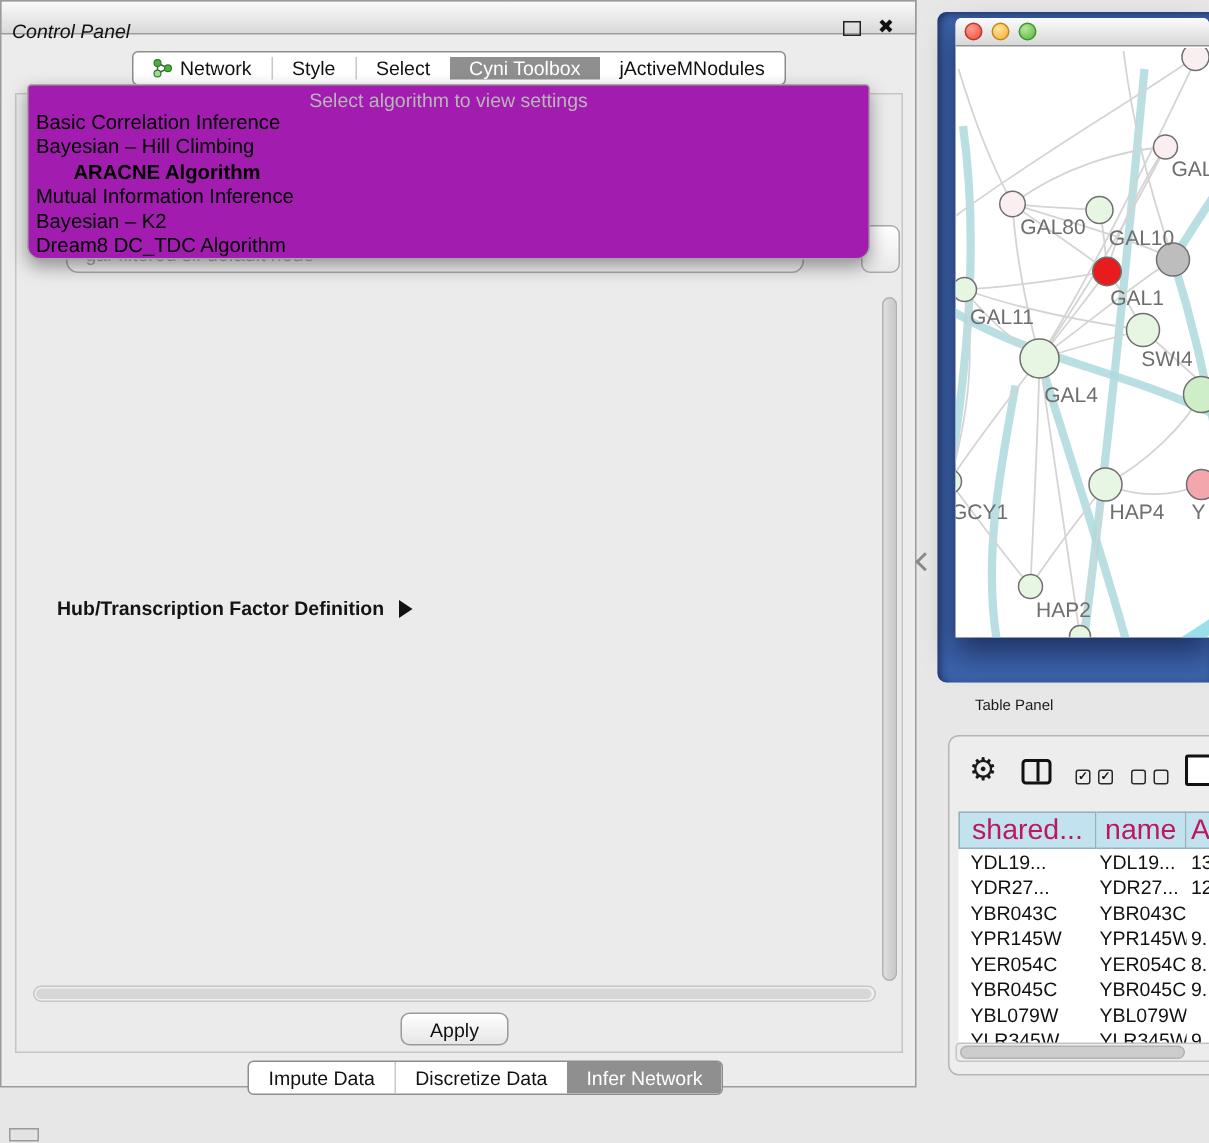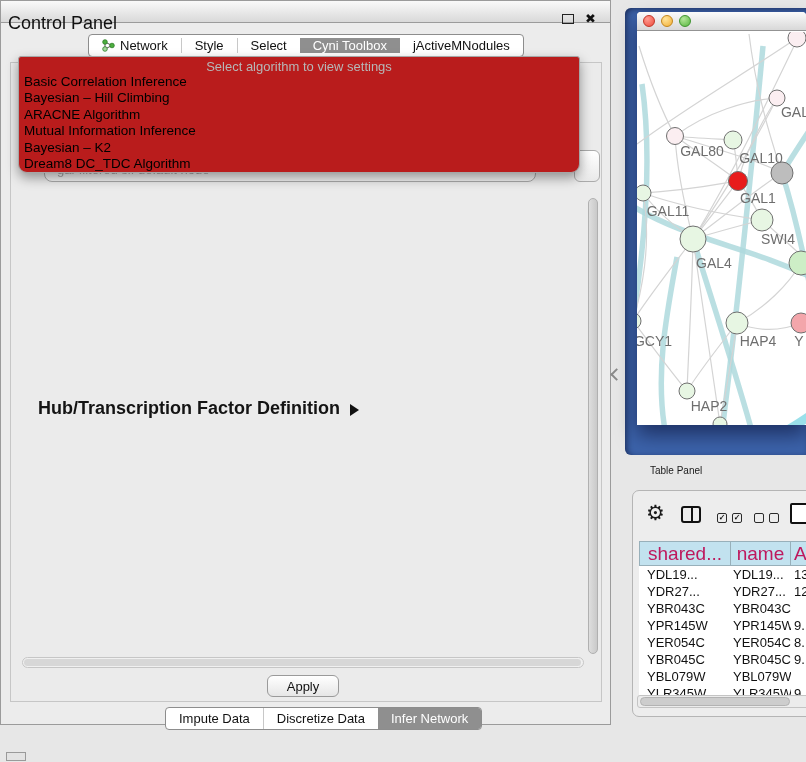--- a/index.html
+++ b/index.html
@@ -5,21 +5,21 @@
   html,body{margin:0;padding:0;}
   body{width:806px;height:762px;overflow:hidden;background:#e7e7e7;
        font-family:"Liberation Sans",sans-serif;-webkit-font-smoothing:antialiased;}
   .screen{position:relative;width:806px;height:762px;}
   .abs{position:absolute;}
 
   
   .cpanel{left:0;top:8;width:611px;height:725px;background:#ececec;border:1px solid #9b9b9b;box-sizing:border-box;}
   .cp-titlebar{left:0;top:8;width:611px;height:23px;background:linear-gradient(#fafafa,#d9d9d9);
      border:1px solid #9b9b9b;box-sizing:border-box;}
-  .cp-title{left:8px;top:13px;font-size:18px;color:#111;}
+  .cp-title{left:8px;top:13px;font-size:13px;color:#111;font-style:italic;}
   .float-icon{right:232px;top:14px;width:10px;height:8px;border:1.5px solid #222;background:transparent;}
   .close-icon{right:210px;top:11px;font-size:13px;font-weight:bold;color:#111;font-family:"DejaVu Sans",sans-serif;}
 
   
   .tabbar{display:flex;background:#fff;border:1px solid #8d8d8d;border-radius:4px;overflow:hidden;height:23px;box-sizing:border-box;}
   .tab{font-size:13px;color:#111;padding:0 13px;display:flex;align-items:center;white-space:nowrap;border-left:1px solid #c8c8c8;}
   .tab:first-child{border-left:none;}
   .tab.sel{background:#8f8f8f;color:#fff;border-left:none;}
   .tab.sel + .tab{border-left:none;}
   .net-ico{width:13px;height:13px;margin-right:5px;}
@@ -27,26 +27,26 @@
   
   .content{left:10px;top:62px;width:592px;height:640px;background:#ebebeb;border:1px solid #c6c6c6;box-sizing:border-box;z-index:1;}
 
   
   .bg-combo{left:44px;top:156px;width:492px;height:26px;border:1px solid #ababab;border-radius:8px;
      background:#f4f4f4;box-sizing:border-box;z-index:2;}
   .bg-combo span{position:absolute;left:12px;top:5px;font-size:13px;color:#a9a9a9;}
   .bg-combo-frag{left:574px;top:150px;width:26px;height:32px;border:1px solid #ababab;border-radius:6px;background:linear-gradient(#fff,#e9e9e9);z-index:2;box-sizing:border-box;}
 
   
-  .popup{left:18px;top:56px;width:562px;height:117px;background:#b91c1c;border:1px solid #a6a6a6;
+  .popup{left:18px;top:56px;width:562px;height:117px;background:#a21caf;border:1px solid #a6a6a6;
      border-radius:3px 3px 9px 9px;box-shadow:0 5px 12px rgba(0,0,0,.38);z-index:30;box-sizing:border-box;}
   .pop-ph{position:absolute;left:0;top:2px;width:100%;text-align:center;font-size:13px;color:#b7b7b7;}
   .pop-list{position:absolute;left:3px;top:17px;right:3px;}
   .pop-item{font-size:13.5px;color:#000;line-height:16.4px;padding-left:2px;white-space:nowrap;}
-  .pop-item.bold{font-weight:normal;}
+  .pop-item.bold{font-weight:bold;margin-left:25px;}
 
   
   fieldset{position:absolute;border:1px solid #b2b2b2;border-radius:3px;margin:0;padding:0;box-sizing:border-box;}
   legend{font-size:13px;padding:0 3px;margin-left:6px;white-space:nowrap;}
   legend.blue{color:#2323cc;}
   legend.green{color:#2ecc2e;}
   .flabel{position:absolute;font-size:13px;font-weight:bold;color:#111;white-space:nowrap;}
   .flabel.dis{color:#9c9c9c;}
 
   .combo{position:absolute;height:22px;border:1px solid #9a9a9a;border-radius:5px;
@@ -55,21 +55,21 @@
   .stepper{position:absolute;right:7px;top:4px;width:7px;height:12px;}
   .stepper i{position:absolute;left:0;width:0;height:0;border-left:3.5px solid transparent;border-right:3.5px solid transparent;}
   .stepper i.up{top:0;border-bottom:4px solid #444;}
   .stepper i.dn{bottom:0;border-top:4px solid #444;}
 
   .tinput{position:absolute;height:20px;background:#fff;border:1.5px solid #2a2a2a;box-sizing:border-box;
      font-size:13px;text-align:right;padding:0 5px;color:#111;font-family:"Liberation Sans",sans-serif;}
   .tinput.dis{border:1px solid #c3c3c3;color:#a9a9a9;}
   .checkbox{position:absolute;width:15px;height:15px;border:1px solid #bdbdbd;border-radius:3px;background:linear-gradient(#fff,#efefef);box-sizing:border-box;}
 
-  .hub-row{left:38px;top:398px;font-size:18px;font-weight:bold;color:#141414;z-index:3;}
+  .hub-row{left:38px;top:398px;font-size:13px;font-weight:bold;color:#141414;z-index:3;}
   .tri-right{display:inline-block;margin-left:10px;width:0;height:0;border-top:6px solid transparent;border-bottom:6px solid transparent;border-left:9px solid #111;vertical-align:-2px;}
   .tri-down{display:inline-block;margin-left:6px;width:0;height:0;border-left:7px solid transparent;border-right:7px solid transparent;border-top:9px solid #111;vertical-align:0px;}
 
   .attr-list{position:absolute;left:12px;top:34px;width:513px;height:70px;background:#fff;overflow:hidden;}
   .attr-item{height:17px;line-height:17px;background:#4470c8;color:#fff;font-size:13px;padding-left:6px;width:501px;}
   .attr-scroll{position:absolute;right:1px;top:2px;width:9px;height:64px;background:#c9c9c9;border:1px solid #ababab;border-radius:5px;box-sizing:border-box;}
 
   .vscroll{left:587px;top:196px;width:12px;height:462px;z-index:4;}
   .vscroll .thumb{position:absolute;left:1px;top:2px;width:10px;height:456px;background:linear-gradient(90deg,#dedede,#c9c9c9);border:1px solid #b0b0b0;border-radius:6px;box-sizing:border-box;}
   .hscroll{left:22px;top:657px;width:562px;height:11px;background:#f0f0f0;border:1px solid #c6c6c6;border-radius:6px;z-index:4;box-sizing:border-box;}

